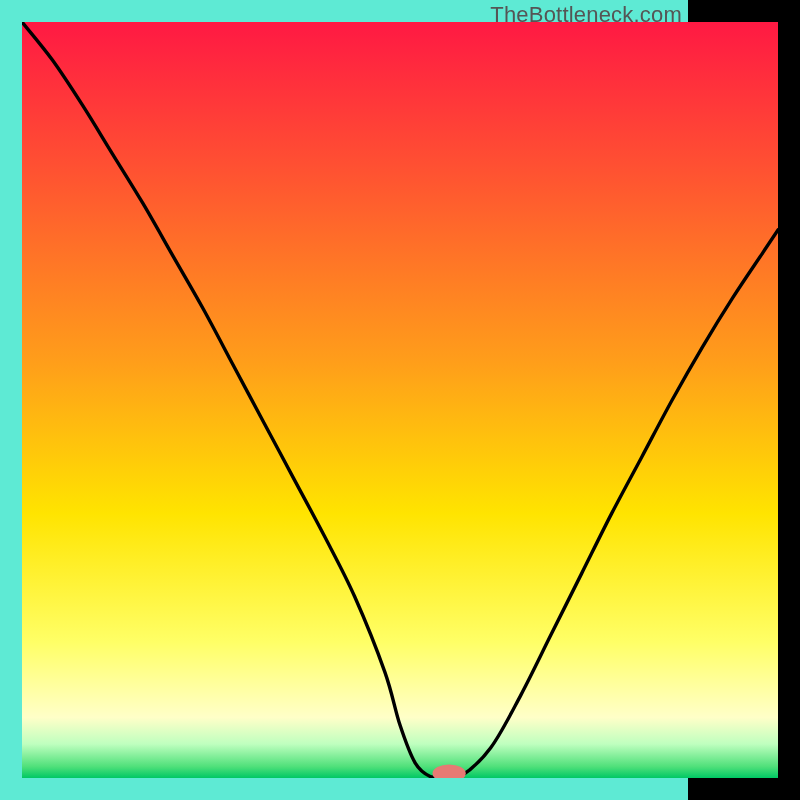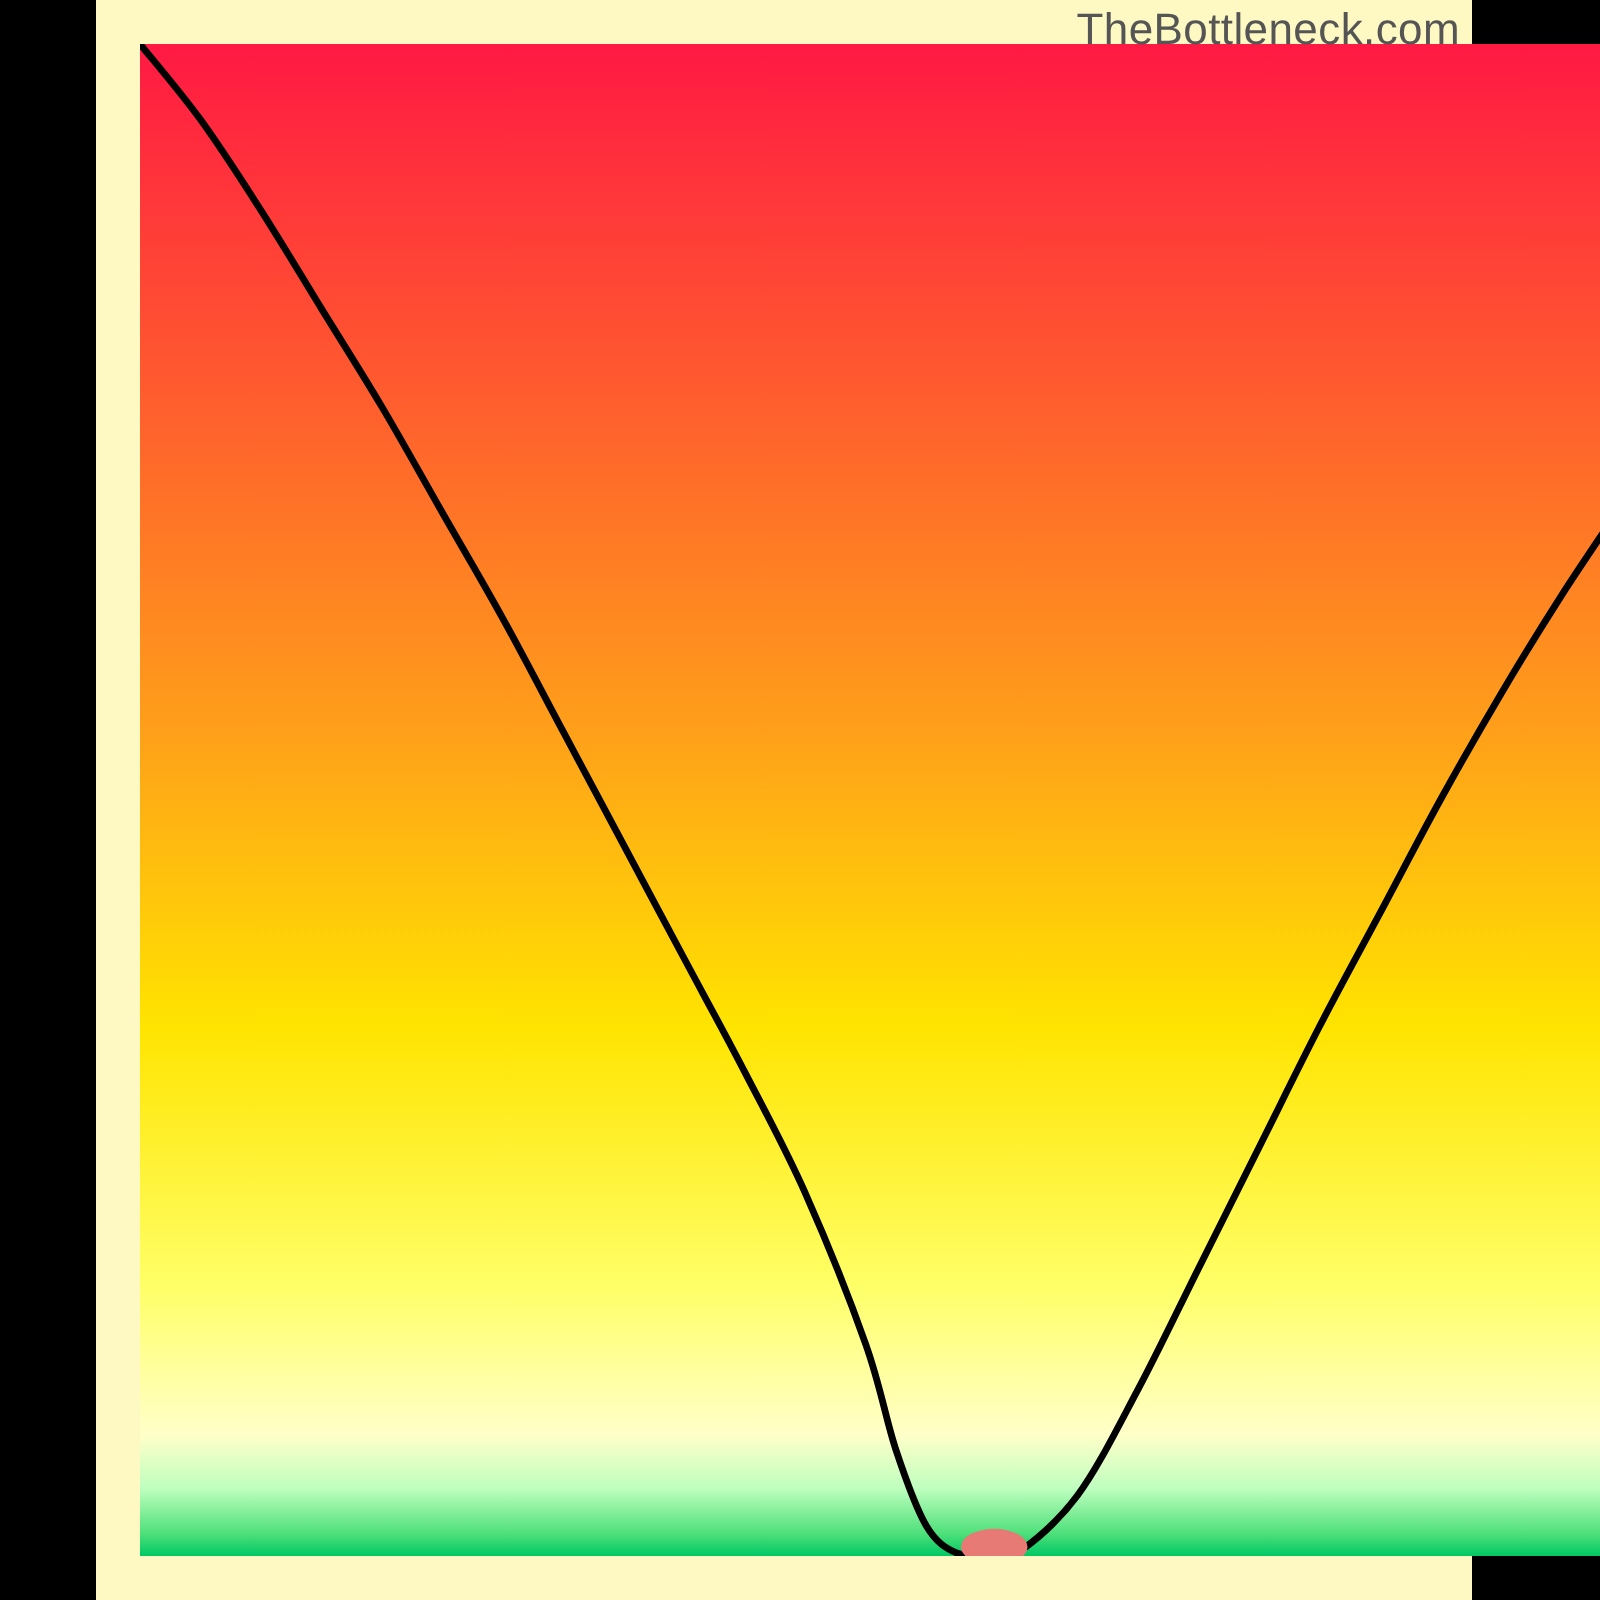--- a/index.html
+++ b/index.html
@@ -8,22 +8,21 @@
     width: 800px;
     height: 800px;
     overflow: hidden;
     background: #000;
     font-family: Arial, Helvetica, sans-serif;
   }
   .frame {
     position: relative;
     width: 688px;
     height: 800px;
-    background: #fef9c3;
-    margin-left: 48px;
+    background: #5eead4;
   }
   .watermark {
     position: absolute;
     top: 2px;
     right: 6px;
     color: #555;
     font-size: 22px;
     font-weight: 500;
     letter-spacing: 0.2px;
     z-index: 10;

